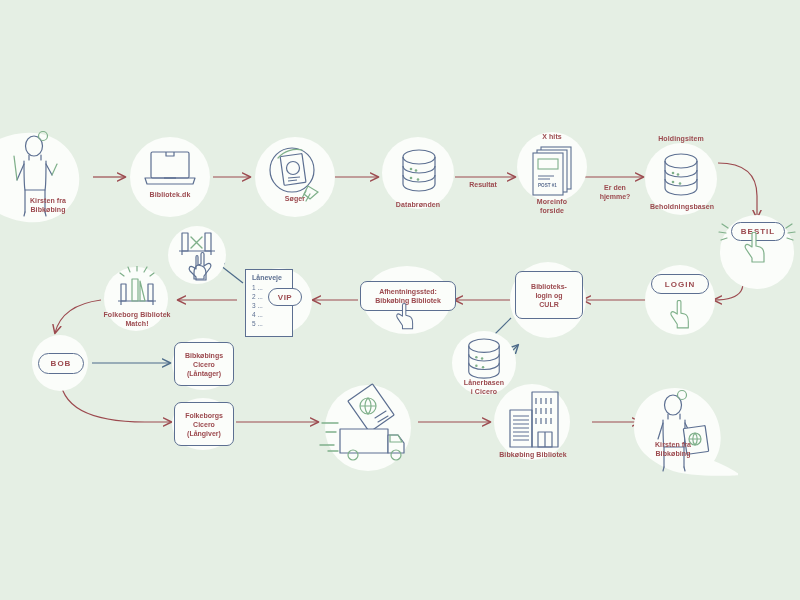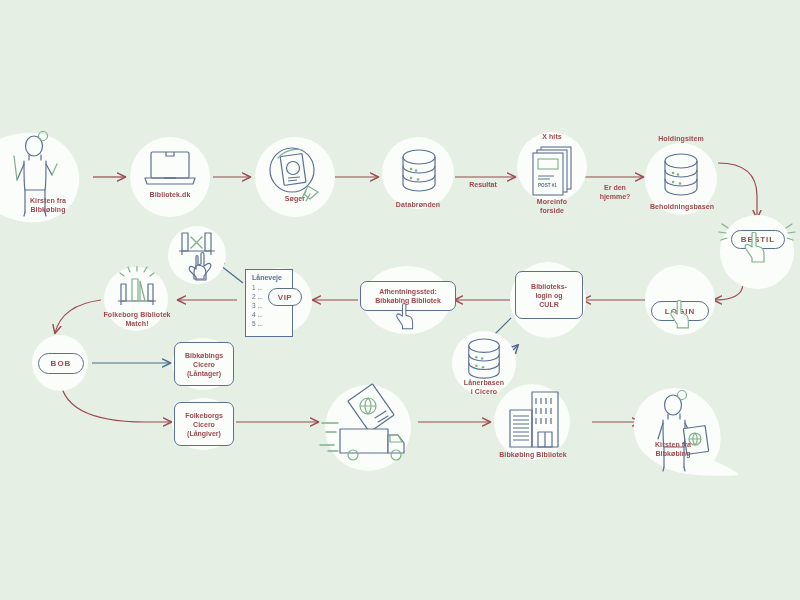--- a/index.html
+++ b/index.html
@@ -218,39 +218,39 @@
         <circle cx="13" cy="21" r="1.3"></circle>
           <circle cx="18" cy="22.5" r="1.3"></circle>
         <circle cx="13" cy="30" r="1.3"></circle>
           <circle cx="20" cy="31.5" r="1.3"></circle>
       </g>
     </svg>
   </div>
   <div class="lbl" style="left:637px;top:202px;width:90px;">Beholdningsbasen</div>
 
   <div class="disc" style="left:720px;top:215px;width:74px;height:74px;"></div>
-  <div class="pill" style="left:731px;top:222px;width:52px;height:17px;margin-top:8px;">BESTIL</div>
+  <div class="pill" style="left:731px;top:222px;width:52px;height:17px;">BESTIL</div>
   <div class="ico" style="left:742px;top:232px;width:26px;height:32px;">
     <svg viewBox="0 0 26 32" width="26" height="32">
       <g stroke="#7fb08a" stroke-width="1.2" fill="#fbfdfa" stroke-linejoin="round" stroke-linecap="round">
         <path d="M10,2 L10,15 L7,13 C4,11 2,14 4,17 L10,26 L10,30 L22,30 L22,23 C22,19 21,16 18,15 L14,14 L14,2 C14,-0.5 10,-0.5 10,2 Z"></path>
       </g>
     </svg>
   </div>
   <div class="ico" style="left:714px;top:218px;width:86px;height:34px;">
     <svg viewBox="0 0 86 34" width="86" height="34">
       <g stroke="#7fb08a" stroke-width="1.2" fill="none" stroke-linecap="round">
         <path d="M8,6 L14,10 M5,14 L12,15 M7,22 L13,20"></path>
         <path d="M78,6 L72,10 M81,14 L74,15 M79,22 L73,20"></path>
       </g>
     </svg>
   </div>
 
   <div class="disc" style="left:645px;top:265px;width:70px;height:70px;"></div>
-  <div class="pill" style="left:651px;top:301px;width:56px;height:18px;text-align:right;">LOGIN</div>
+  <div class="pill" style="left:651px;top:274px;width:56px;height:18px;text-align:right;">LOGIN</div>
   <div class="ico" style="left:668px;top:300px;width:24px;height:30px;">
     <svg viewBox="0 0 26 32" width="24" height="30">
       <g stroke="#7fb08a" stroke-width="1.2" fill="#fbfdfa" stroke-linejoin="round" stroke-linecap="round">
         <path d="M10,2 L10,15 L7,13 C4,11 2,14 4,17 L10,26 L10,30 L22,30 L22,23 C22,19 21,16 18,15 L14,14 L14,2 C14,-0.5 10,-0.5 10,2 Z"></path>
       </g>
     </svg>
   </div>
 
   <div class="disc" style="left:510px;top:262px;width:76px;height:76px;"></div>
   <div class="rbox" style="left:515px;top:271px;width:66px;height:46px;">Biblioteks-

